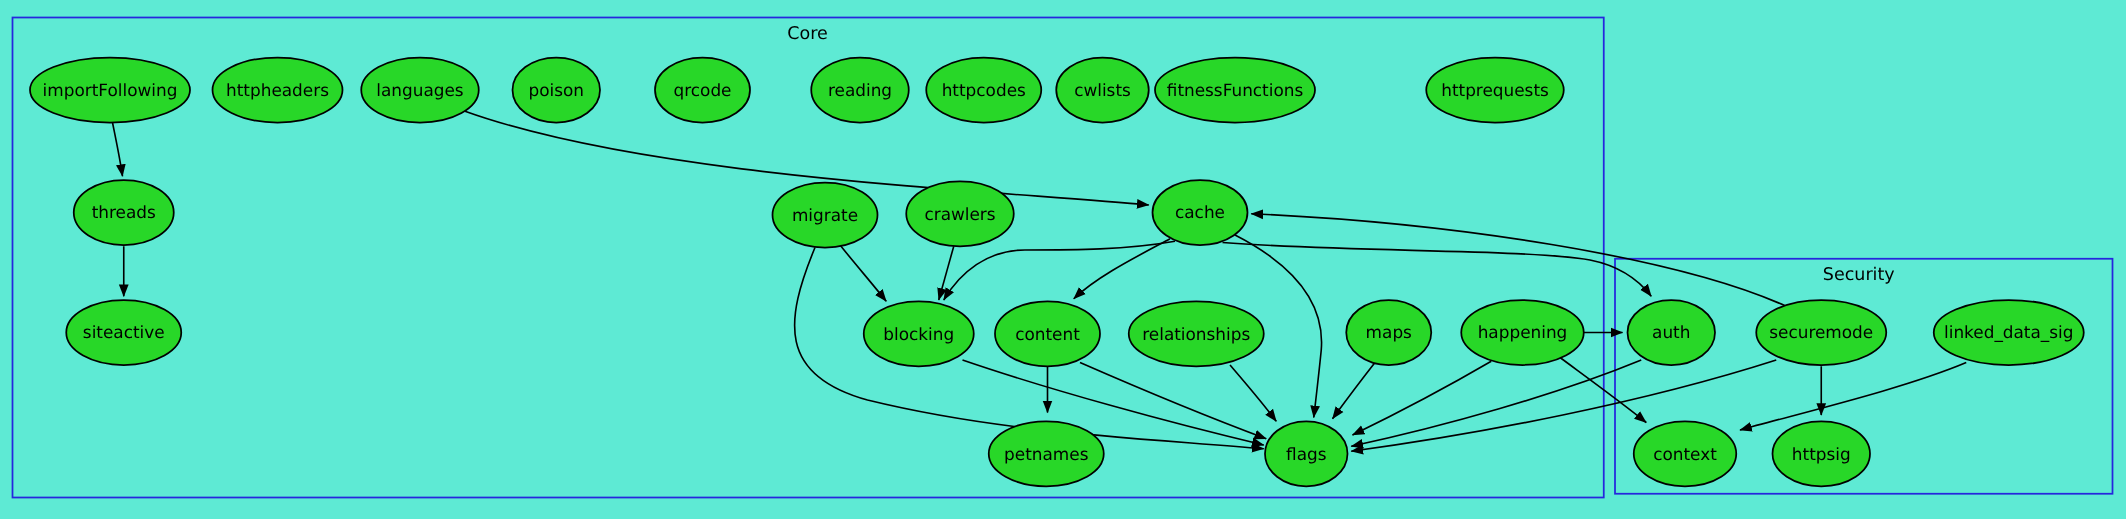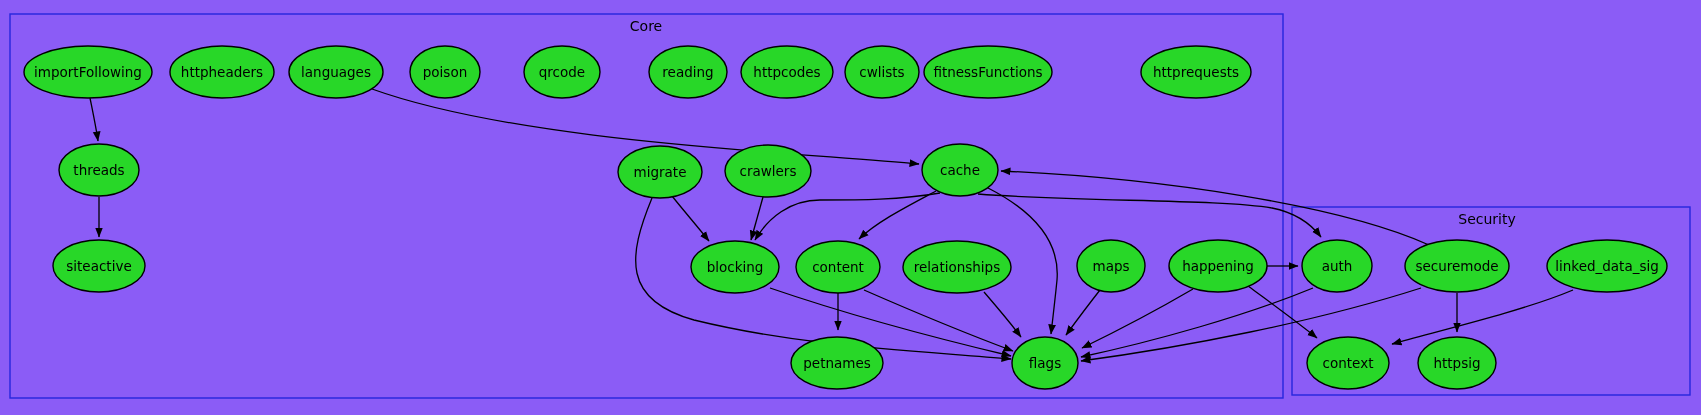--- a/index.html
+++ b/index.html
@@ -1,17 +1,17 @@
 <!DOCTYPE html>
 <html><head>
 <meta charset="utf-8">
 <style>
   html,body{margin:0;padding:0;background:#ffffff;}
   body{font-family:"DejaVu Sans", sans-serif;}
-  #stage{position:relative;width:1701px;height:415px;background:#8b5cf6;overflow:hidden;}
+  #stage{position:relative;width:1701px;height:415px;background:#5eead4;overflow:hidden;}
   svg{display:block;}
   .cluster-rect{fill:none;stroke-width:1.4px;}
   .cluster-label{font-size:14px;fill:#000000;text-anchor:middle;}
   .edge-path{fill:none;stroke:#000000;stroke-width:1.3px;}
   .node-ellipse{stroke:#000000;stroke-width:1.4px;}
   .node-label{font-size:13.5px;fill:#000000;text-anchor:middle;dominant-baseline:middle;}
 </style>
 </head>
 <body>
 

